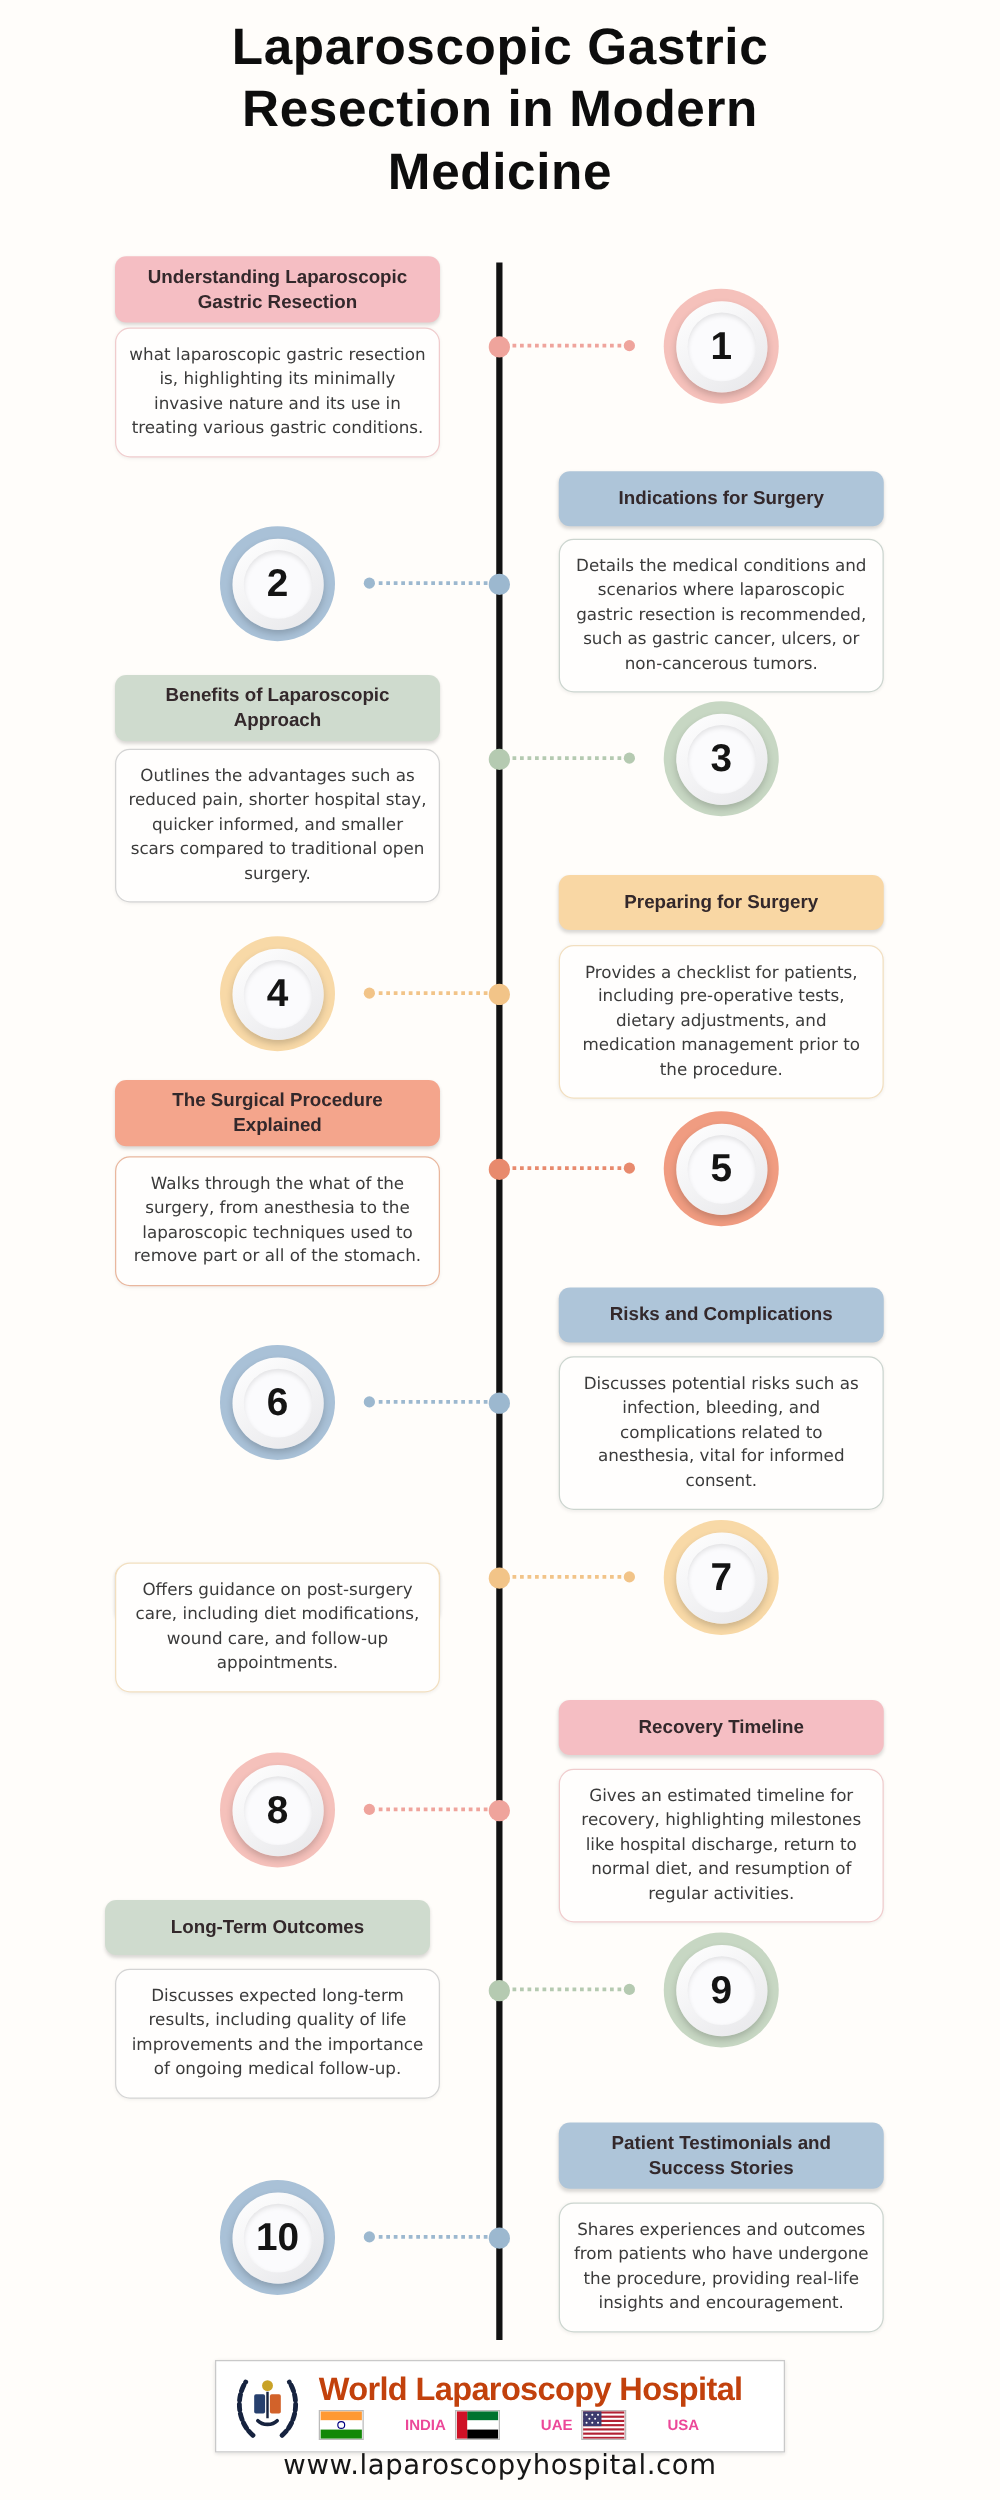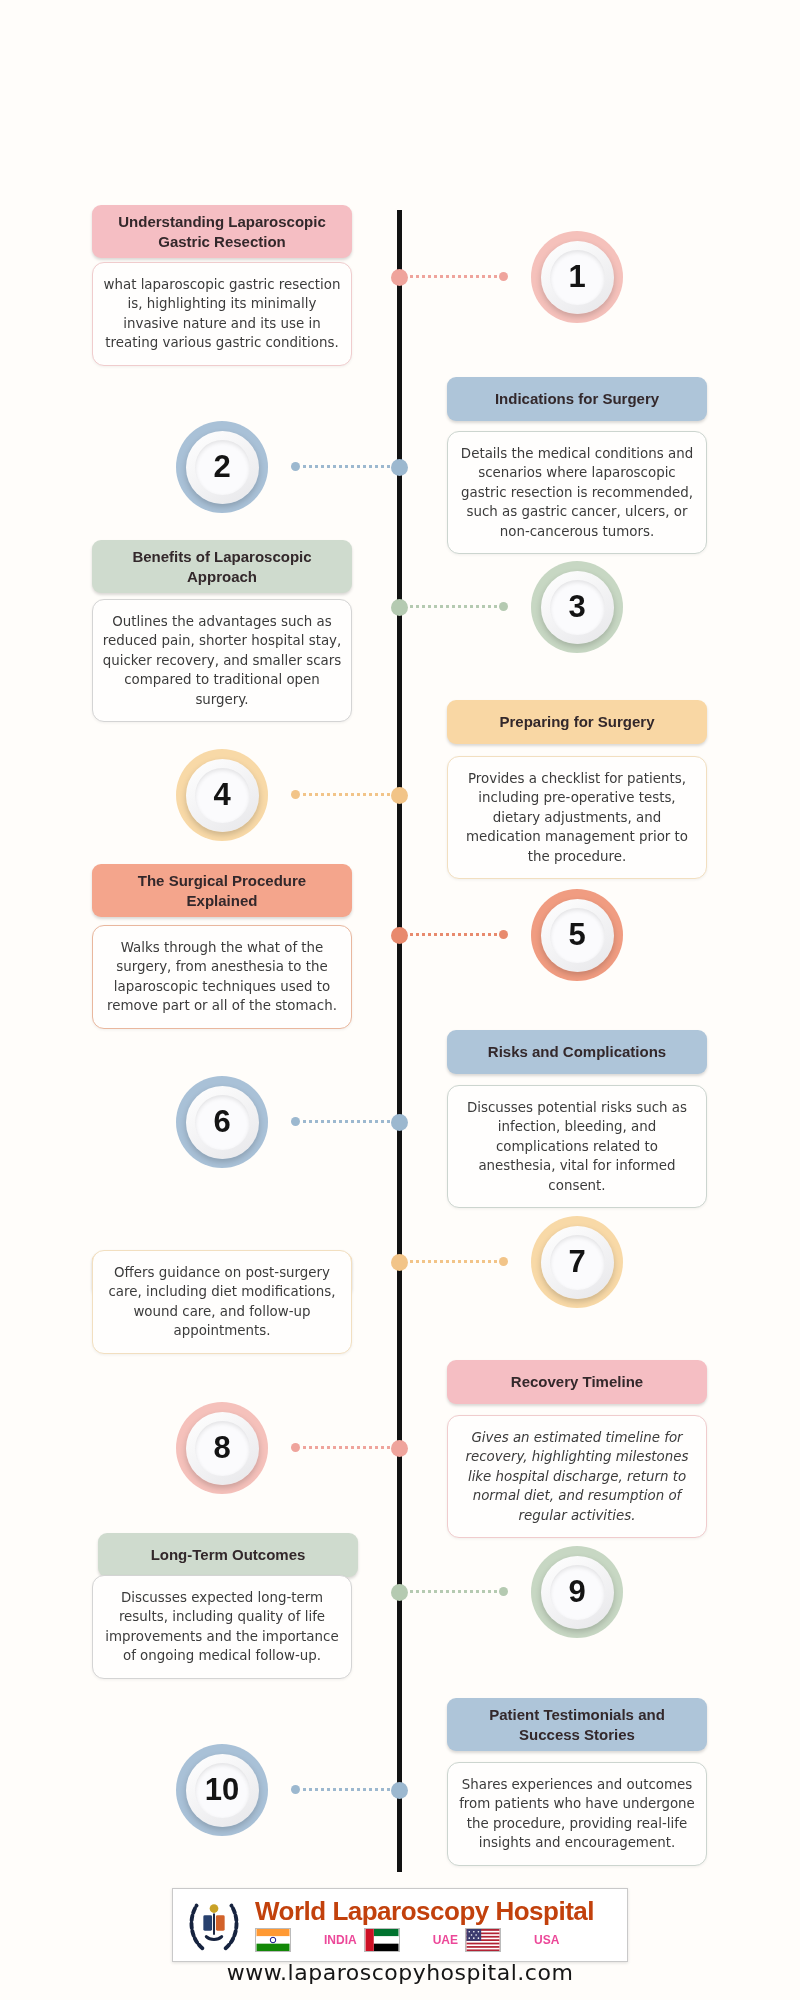--- a/index.html
+++ b/index.html
@@ -45,20 +45,21 @@
   .country{font-family:"Liberation Sans",sans-serif;font-weight:800;font-size:12px;color:#ec4899;margin-left:26px;}
   .website{position:absolute;top:1960px;left:0;width:100%;text-align:center;font-size:22px;
            color:#161616;letter-spacing:0.5px;}
   .flag{display:block;border:0.5px solid #bbb;}
 </style>
 </head>
 <body>
 
 <div class="page">
 
+  <div class="title">Laparoscopic Gastric Resection in Modern Medicine</div>
   <div class="timeline"></div>
 
   <div class="theme-pink">
     <div class="hdr" style="left:92px;top:205px;">Understanding Laparoscopic Gastric Resection</div>
     <div class="bdy" style="left:92px;top:262px;">what laparoscopic gastric resection is, highlighting its minimally invasive nature and its use in treating various gastric conditions.</div>
     <div class="tdot" style="top:269px;"></div>
     <div class="dline" style="left:410px;top:275px;"></div>
     <div class="edot" style="left:499px;top:272px;"></div>
     <div class="circle" style="left:531px;top:231px;">
       <div class="c1">
@@ -79,21 +80,21 @@
       <div class="c1">
           <div class="c2">
         <span class="num">2</span>
       </div>
         </div>
     </div>
   </div>
 
   <div class="theme-green">
     <div class="hdr" style="left:92px;top:540px;">Benefits of Laparoscopic Approach</div>
-    <div class="bdy" style="left:92px;top:599px;">Outlines the advantages such as reduced pain, shorter hospital stay, quicker recovery, and smaller scars compared to traditional open surgery.</div>
+    <div class="bdy" style="left:92px;top:599px;">Outlines the advantages such as reduced pain, shorter hospital stay, quicker informed, and smaller scars compared to traditional open surgery.</div>
     <div class="tdot" style="top:599px;"></div>
     <div class="dline" style="left:410px;top:605px;"></div>
     <div class="edot" style="left:499px;top:602px;"></div>
     <div class="circle" style="left:531px;top:561px;">
       <div class="c1">
           <div class="c2">
         <span class="num">3</span>
       </div>
         </div>
     </div>
@@ -154,35 +155,35 @@
       <div class="c1">
           <div class="c2">
         <span class="num">7</span>
       </div>
         </div>
     </div>
   </div>
 
   <div class="theme-pink">
     <div class="hdr" style="left:447px;top:1360px;">Recovery Timeline</div>
-    <div class="bdy" style="left:447px;top:1415px;font-style:italic;">Gives an estimated timeline for recovery, highlighting milestones like hospital discharge, return to normal diet, and resumption of regular activities.</div>
+    <div class="bdy" style="left:447px;top:1415px;">Gives an estimated timeline for recovery, highlighting milestones like hospital discharge, return to normal diet, and resumption of regular activities.</div>
     <div class="tdot" style="top:1440px;"></div>
     <div class="dline" style="left:303px;top:1446px;"></div>
     <div class="edot" style="left:291px;top:1443px;"></div>
     <div class="circle" style="left:176px;top:1402px;">
       <div class="c1">
           <div class="c2">
         <span class="num">8</span>
       </div>
         </div>
     </div>
   </div>
 
   <div class="theme-green">
-    <div class="hdr" style="left:98px;top:1520px;margin-top:13px;">Long-Term Outcomes</div>
+    <div class="hdr" style="left:84px;top:1520px;">Long-Term Outcomes</div>
     <div class="bdy" style="left:92px;top:1575px;">Discusses expected long-term results, including quality of life improvements and the importance of ongoing medical follow-up.</div>
     <div class="tdot" style="top:1584px;"></div>
     <div class="dline" style="left:410px;top:1590px;"></div>
     <div class="edot" style="left:499px;top:1587px;"></div>
     <div class="circle" style="left:531px;top:1546px;">
       <div class="c1">
           <div class="c2">
         <span class="num">9</span>
       </div>
         </div>

